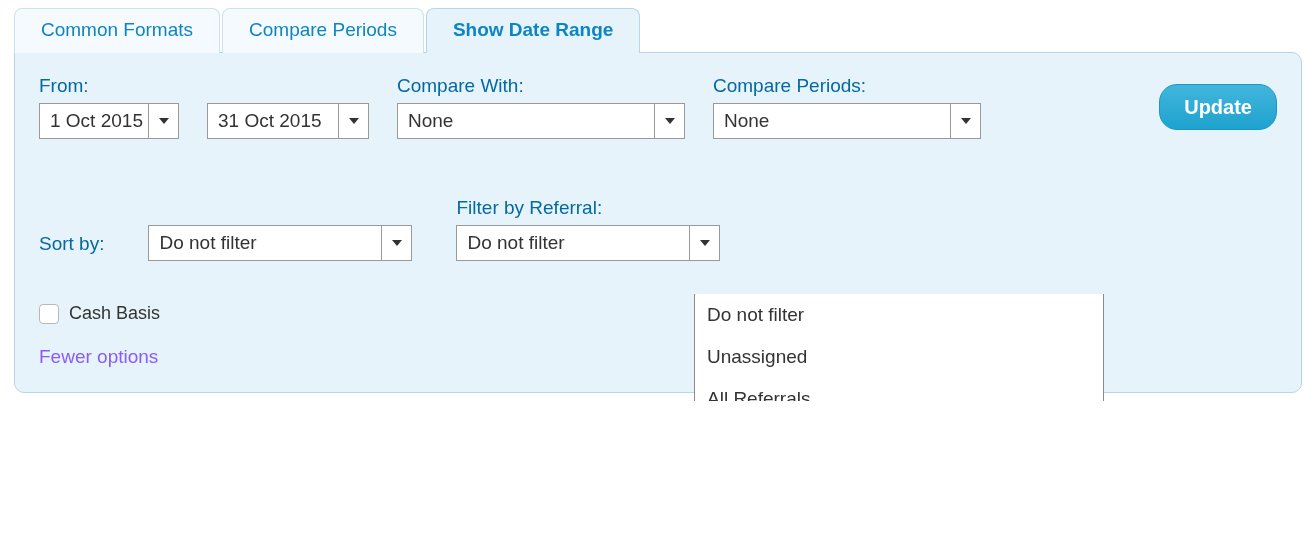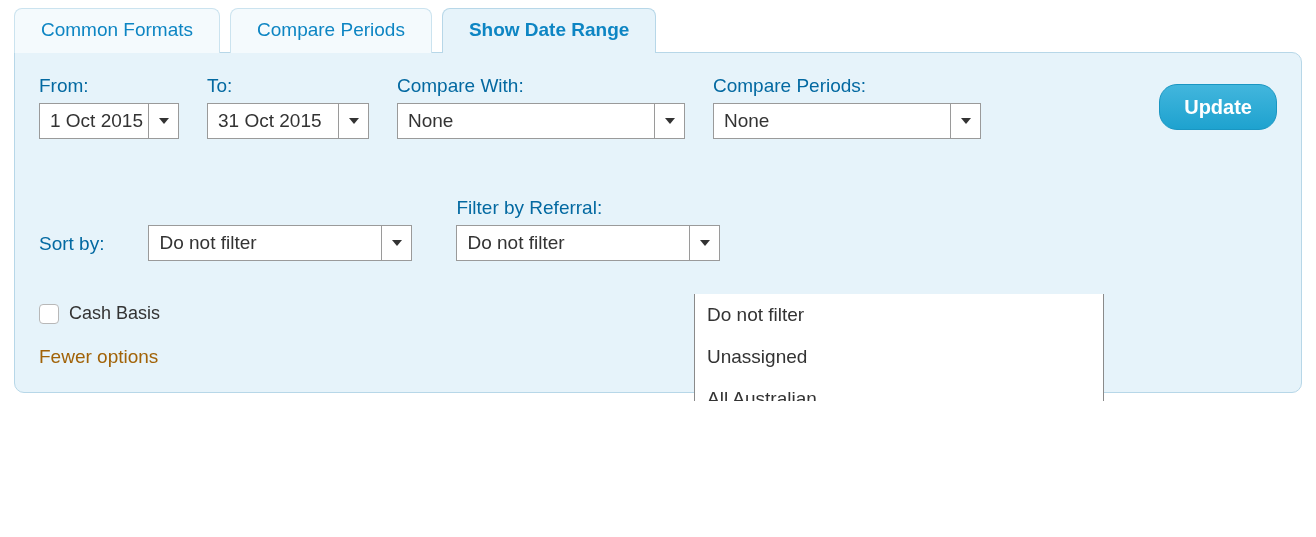--- a/index.html
+++ b/index.html
@@ -9,21 +9,21 @@
     background: #fff;
     color: #333;
     width: 1316px;
   }
   .panel {
     margin: 8px 14px;
     position: relative;
   }
   .tab-row {
     display: flex;
-    gap: 10px;
+    gap: 2px;
     position: relative;
     z-index: 2;
   }
   .tab {
     padding: 10px 26px 12px 26px;
     border: 1px solid #cbe3ef;
     border-bottom: none;
     border-radius: 8px 8px 0 0;
     background: #f4fafd;
     color: #0d85c3;
@@ -110,21 +110,21 @@
     margin-top: 42px;
   }
   .chk {
     width: 20px; height: 20px;
     border: 1px solid #b8b8b8;
     border-radius: 4px;
     background: #fff;
     cursor: pointer;
   }
   .link {
-    color: #a16207;
+    color: #8b5cf6;
     font-size: 19px;
     margin-top: 22px;
     cursor: pointer;
     display: inline-block;
   }
   .dropdown-pop {
     position: absolute;
     background: #fff;
     border: 1px solid #8a8a8a;
     border-top: none;
@@ -173,21 +173,20 @@
         <div class="combo w-from">
           <div class="text">1 Oct 2015</div>
           <div class="arrow-btn">
               <svg viewBox="0 0 12 8">
                 <path d="M1 1 L6 7 L11 1 Z" fill="#333"></path>
               </svg>
             </div>
         </div>
       </div>
       <div class="field-group">
-        <label>To:</label>
         <div class="combo w-to">
           <div class="text">31 Oct 2015</div>
           <div class="arrow-btn">
               <svg viewBox="0 0 12 8">
                 <path d="M1 1 L6 7 L11 1 Z" fill="#333"></path>
               </svg>
             </div>
         </div>
       </div>
       <div class="field-group">
@@ -247,19 +246,19 @@
       <span>Cash Basis</span>
     </div>
 
     <span class="link">Fewer options</span>
 
   </div>
 
   <div class="dropdown-pop" id="referral-pop">
       <div class="item">Do not filter</div>
       <div class="item">Unassigned</div>
-      <div class="item">All Australian</div>
+      <div class="item">All Referrals</div>
       <div class="item">BNI</div>
       <div class="item highlight">NRG</div>
       <div class="item">Website Lead</div>
     </div>
   <div class="circle-annot"></div>
 </div>
 
 </body></html>

